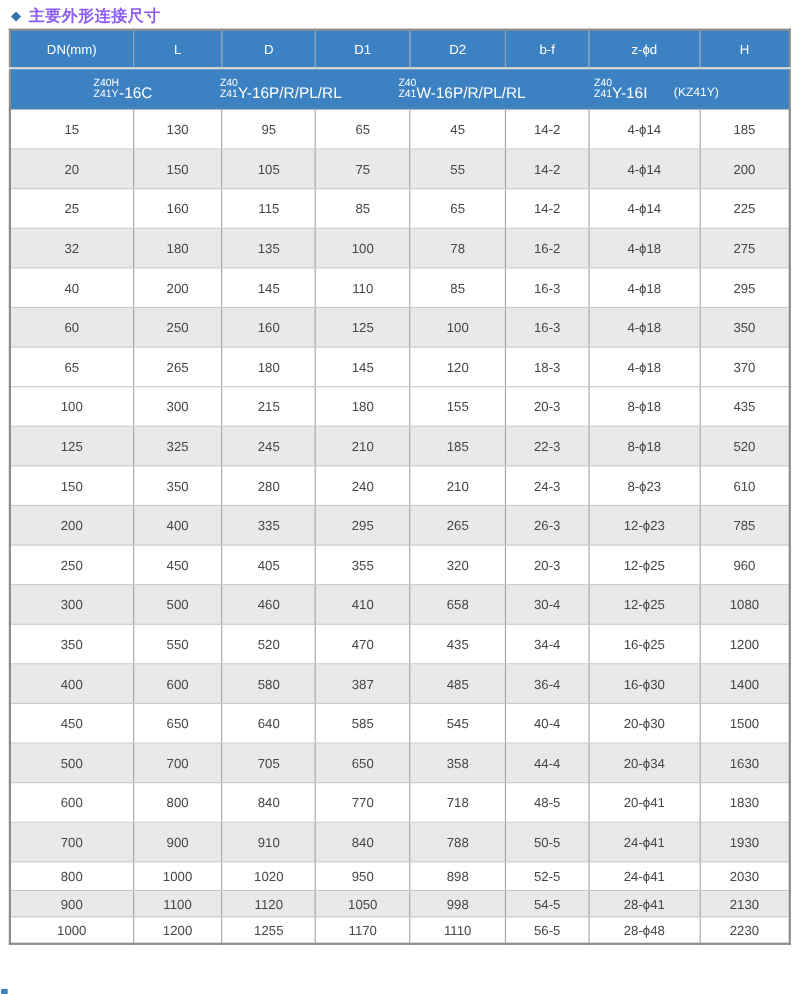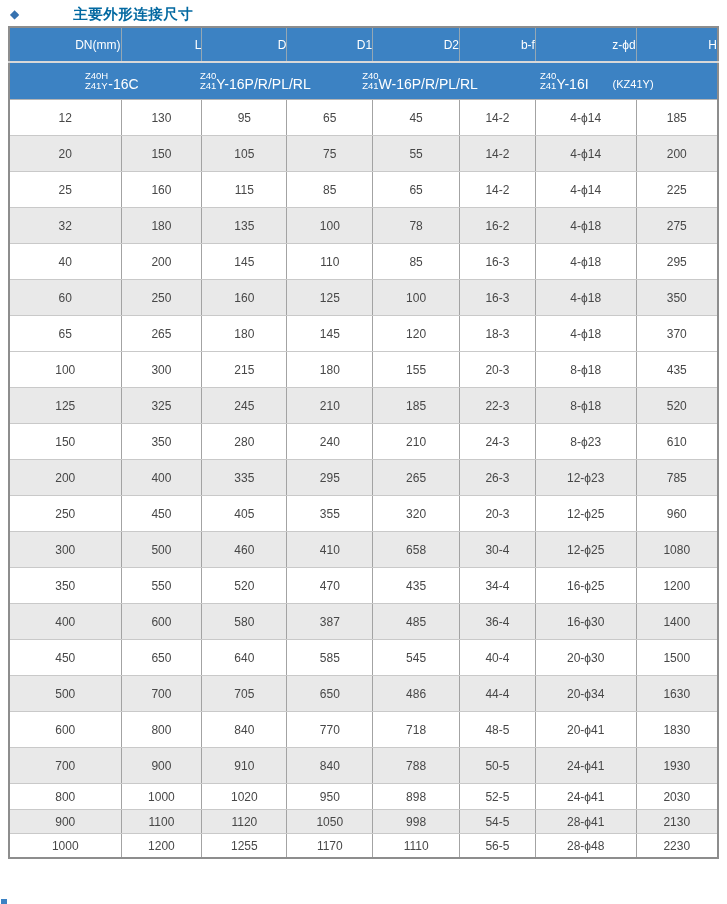--- a/index.html
+++ b/index.html
@@ -11,32 +11,32 @@
     overflow:hidden;
   }
   .title-row{
     display:flex;align-items:center;
     padding:5px 0 3px 10px;height:18px;
   }
   .diamond{
     color:#3672b0;font-size:12px;line-height:1;margin-right:7px;
   }
   .title-text{
-    font-size:14.5px;font-weight:bold;color:#0369a1;letter-spacing:0.5px;margin-left:47px;
+    font-size:14.5px;font-weight:bold;color:#8b5cf6;letter-spacing:0.5px;
   }
   table.spec{
     width:711px;margin-left:8px;
     border-collapse:collapse;table-layout:fixed;
     border:2px solid #8d8d8d;
   }
   
   thead th{
     background:#3c82c3;color:#ffffff;
     font-size:12px;font-weight:normal;
-    height:33px;text-align:right;vertical-align:middle;
+    height:33px;text-align:center;vertical-align:middle;
     border-right:1px solid #94a7b4;
     border-bottom:2px solid #d8d8d8;
     padding:0;
   }
   thead th:last-child{border-right:none;}
   
   tr.model-row td{
     background:#3c82c3;color:#ffffff;
     height:36px;padding:0;
     border-bottom:1px solid #b5b5b5;
@@ -141,21 +141,21 @@
                 </span>
                 <span class="suffix">Y-16I</span>
                 <span class="note">(KZ41Y)</span>
               </div>
             </div>
         </td>
       </tr>
     </thead>
     <tbody id="table-body">
         <tr>
-          <td>12</td>
+          <td>15</td>
           <td>130</td>
           <td>95</td>
           <td>65</td>
           <td>45</td>
           <td>14-2</td>
           <td>4-ϕ14</td>
           <td>185</td>
         </tr>
         <tr class="alt">
           <td>20</td>
@@ -305,21 +305,21 @@
           <td>545</td>
           <td>40-4</td>
           <td>20-ϕ30</td>
           <td>1500</td>
         </tr>
         <tr class="alt">
           <td>500</td>
           <td>700</td>
           <td>705</td>
           <td>650</td>
-          <td>486</td>
+          <td>358</td>
           <td>44-4</td>
           <td>20-ϕ34</td>
           <td>1630</td>
         </tr>
         <tr>
           <td>600</td>
           <td>800</td>
           <td>840</td>
           <td>770</td>
           <td>718</td>

